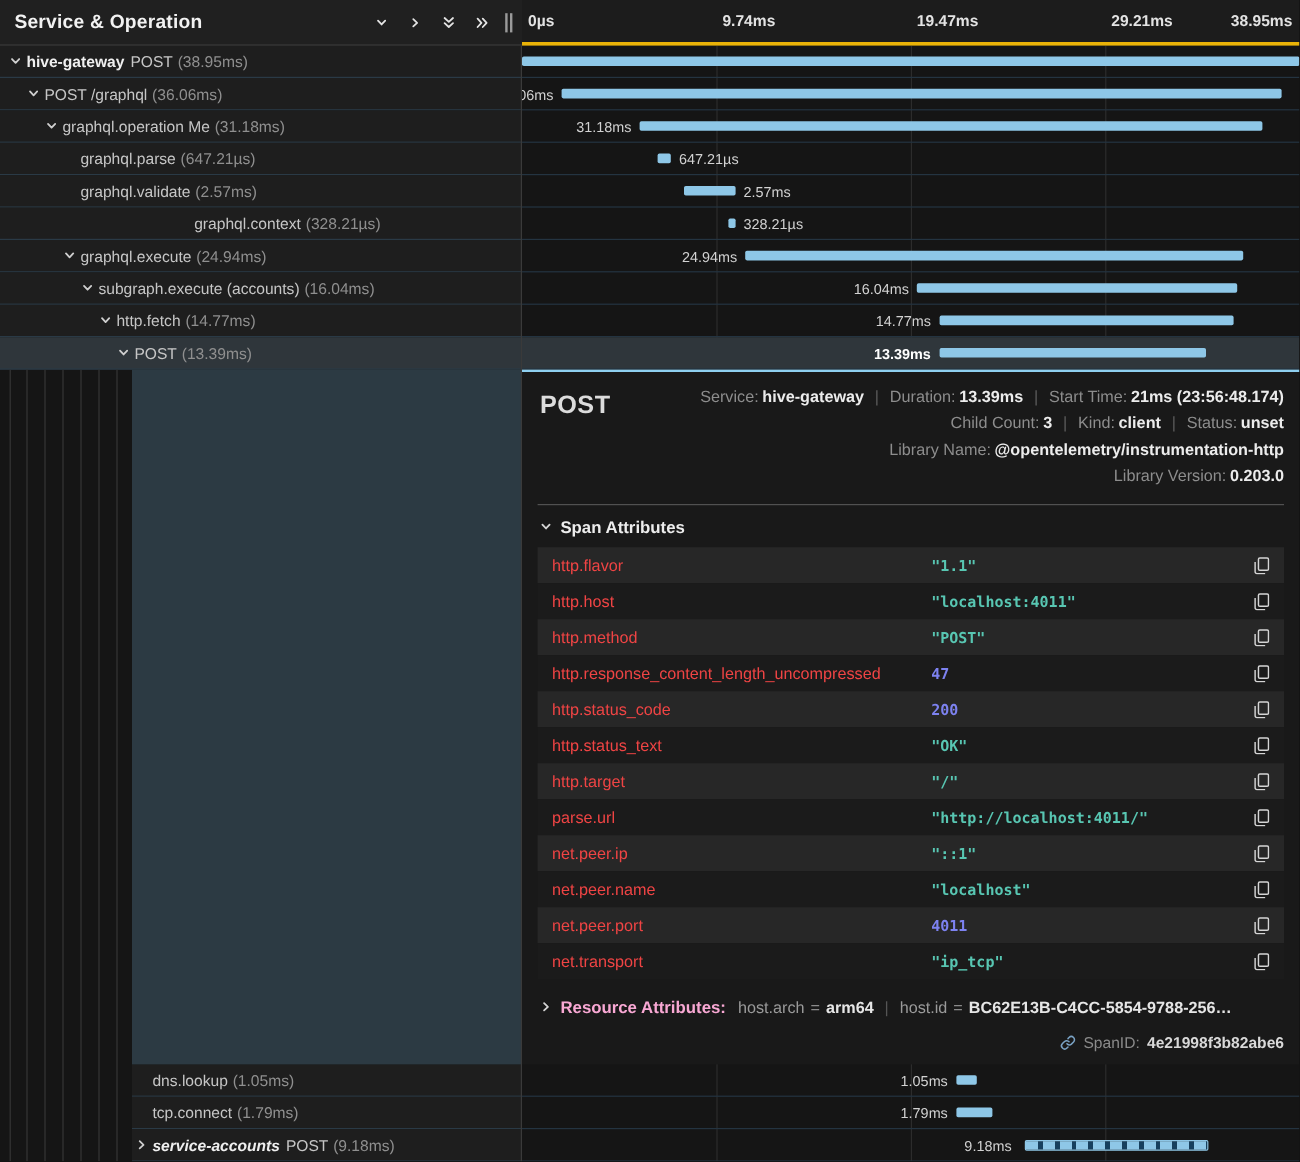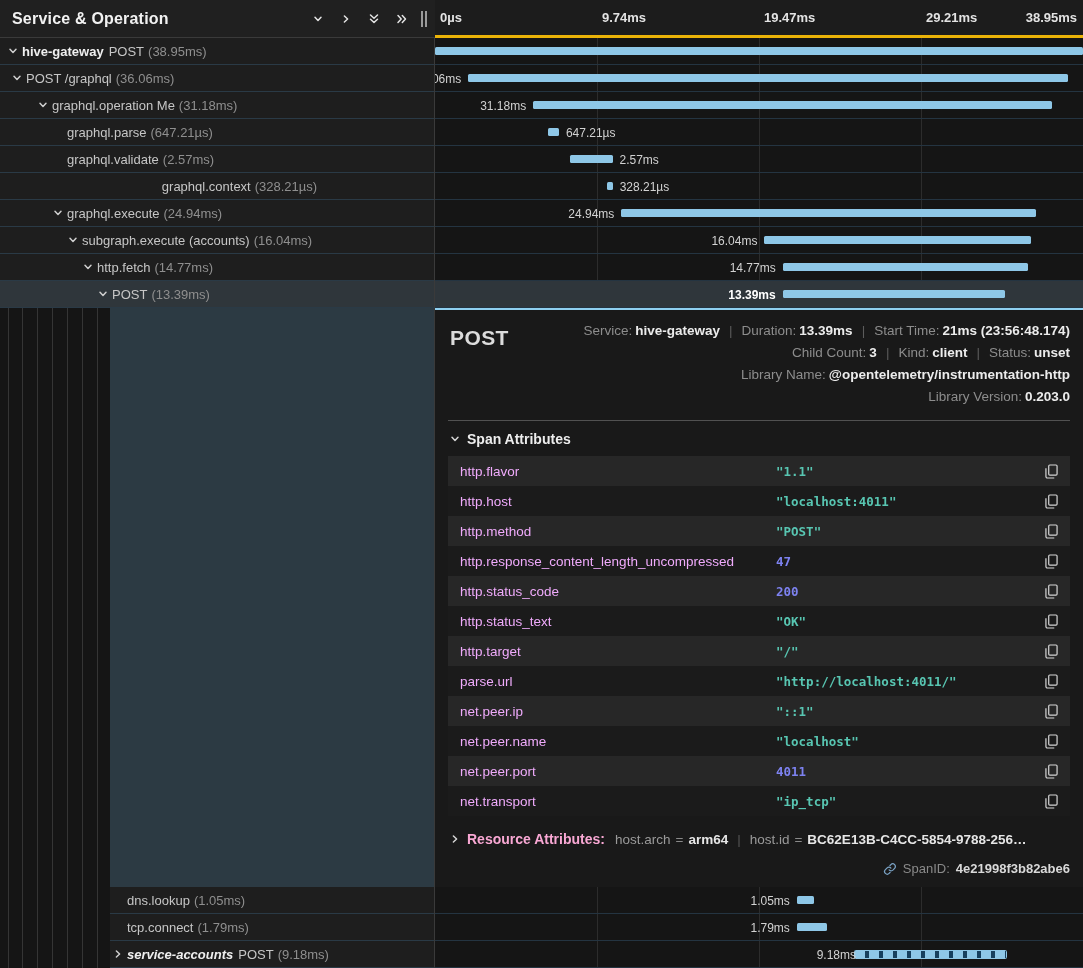--- a/index.html
+++ b/index.html
@@ -51,21 +51,21 @@
   .meta b{color:#ececec;font-weight:700;margin-left:3px;}
   .meta .sep{color:#5c5c5c;margin:0 9px;}
   .divider{border-top:1px solid #515151;margin:12px 0 10px;}
   .sec-head{display:flex;align-items:center;gap:7px;font-size:14px;font-weight:700;color:#ededed;margin:2px 0 9px 2px;cursor:pointer;}
   .chev{color:#d5d5d5;display:flex;align-items:center;}
   .chev.link{color:#7aa2c4;}
   .attr-table{width:100%;}
   .attr-row{display:flex;align-items:center;height:30px;padding:0 12px;}
   .attr-row.odd{background:#272727;}
   .attr-row.even{background:#1b1b1b;}
-  .attr-key{flex:0 0 316px;font-size:13.5px;color:#f0abfc;overflow:hidden;white-space:nowrap;}
+  .attr-key{flex:0 0 316px;font-size:13.5px;color:#ef4444;overflow:hidden;white-space:nowrap;}
   .attr-val{font-family:"DejaVu Sans Mono",monospace;font-size:12.5px;font-weight:700;white-space:nowrap;}
   .attr-val.str{color:var(--string-value,#58c6b2);}
   .attr-val.num{color:var(--number-value,#7d82f0);}
   .copy-btn{margin-left:auto;background:none;border:none;cursor:pointer;display:flex;color:#d6d6d6;padding:0;}
   .resource-line{display:flex;align-items:center;font-size:13.5px;margin:15px 0 0 2px;color:#9d9d9d;white-space:nowrap;overflow:hidden;}
   .resource-line .rt{font-weight:700;color:#f9a8d4;font-size:14px;margin:0 10px 0 7px;}
   .rpairs{display:flex;align-items:center;}
   .rpairs .rk{color:#9a9a9a;}
   .rpairs .req{color:#8a8a8a;margin:0 5px;}
   .rpairs .rv{color:#e6e6e6;font-weight:700;}
@@ -130,21 +130,21 @@
             <b class="svc">hive-gateway</b>
             <span class="nm">POST</span>
             <span class="dur">(38.95ms)</span>
           </span>
         </div>
         <div class="wf-cell">
           <div class="bar" style="left: 0px; width: 648px;"></div>
         </div>
       </div>
       <div class="span-row">
-        <div class="tree-cell" style="padding-left: 12px;">
+        <div class="tree-cell" style="padding-left: 23px;">
           <span class="toggle">
             <svg width="10" height="10" viewBox="0 0 10 10">
               <polyline points="2,3.2 5,6.4 8,3.2" fill="none" stroke="currentColor" stroke-width="1.5" stroke-linecap="round" stroke-linejoin="round"></polyline>
             </svg>
           </span>
           <span class="row-label">
             <span class="nm">POST /graphql</span>
             <span class="dur">(36.06ms)</span>
           </span>
         </div>
@@ -513,21 +513,21 @@
             </svg>
           </span>
           <span class="row-label">
             <b class="svc it">service-accounts</b>
             <span class="nm">POST</span>
             <span class="dur">(9.18ms)</span>
           </span>
         </div>
         <div class="wf-cell">
           <div class="bar striped" style="left: 419.245px; width: 152.725px;"></div>
-          <span class="bar-label" style="right: 227px;">9.18ms</span>
+          <span class="bar-label" style="right: 240px;">9.18ms</span>
         </div>
       </div>
     </div>
 
   <div class="vsep"></div>
 <div class="gridline" style="left: 597px;"></div>
     <div class="gridline" style="left: 759px;"></div>
     <div class="gridline" style="left: 921px;"></div>
     <div class="guide" style="left: 8px;"></div>
     <div class="guide" style="left: 22px;"></div>

